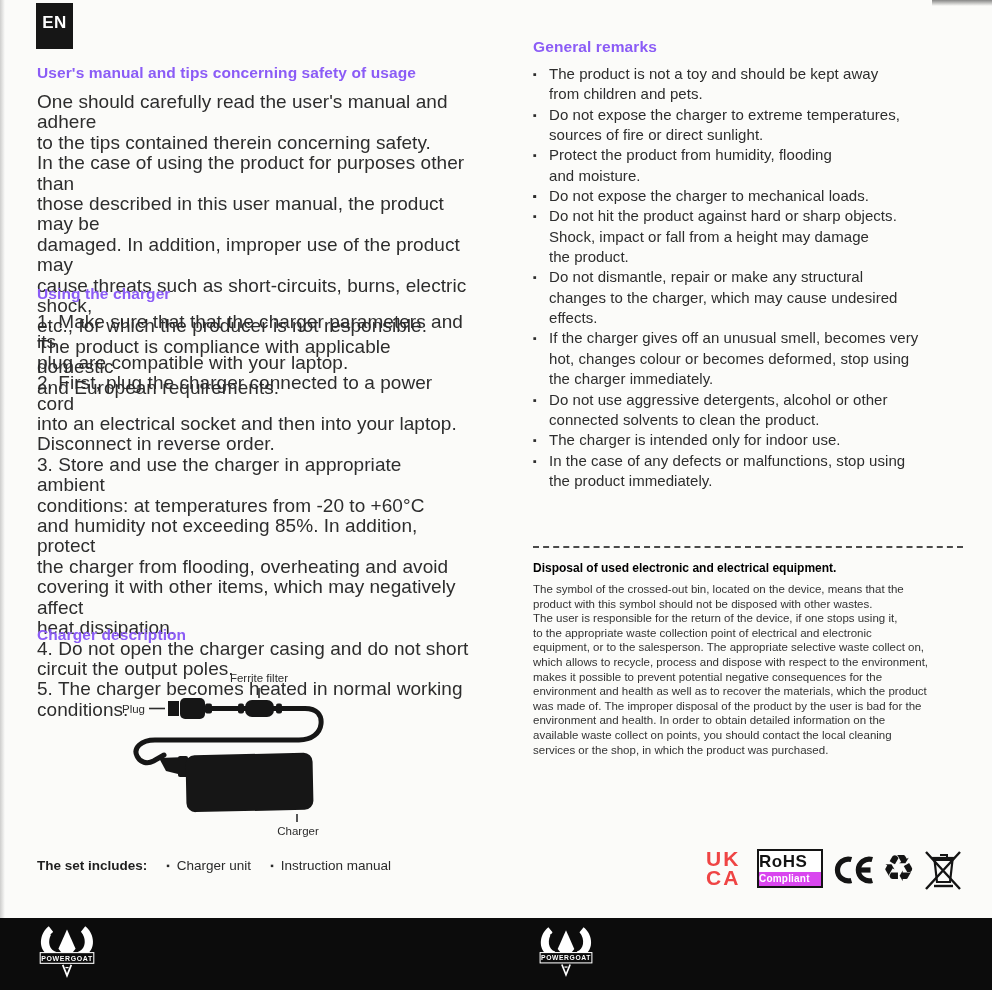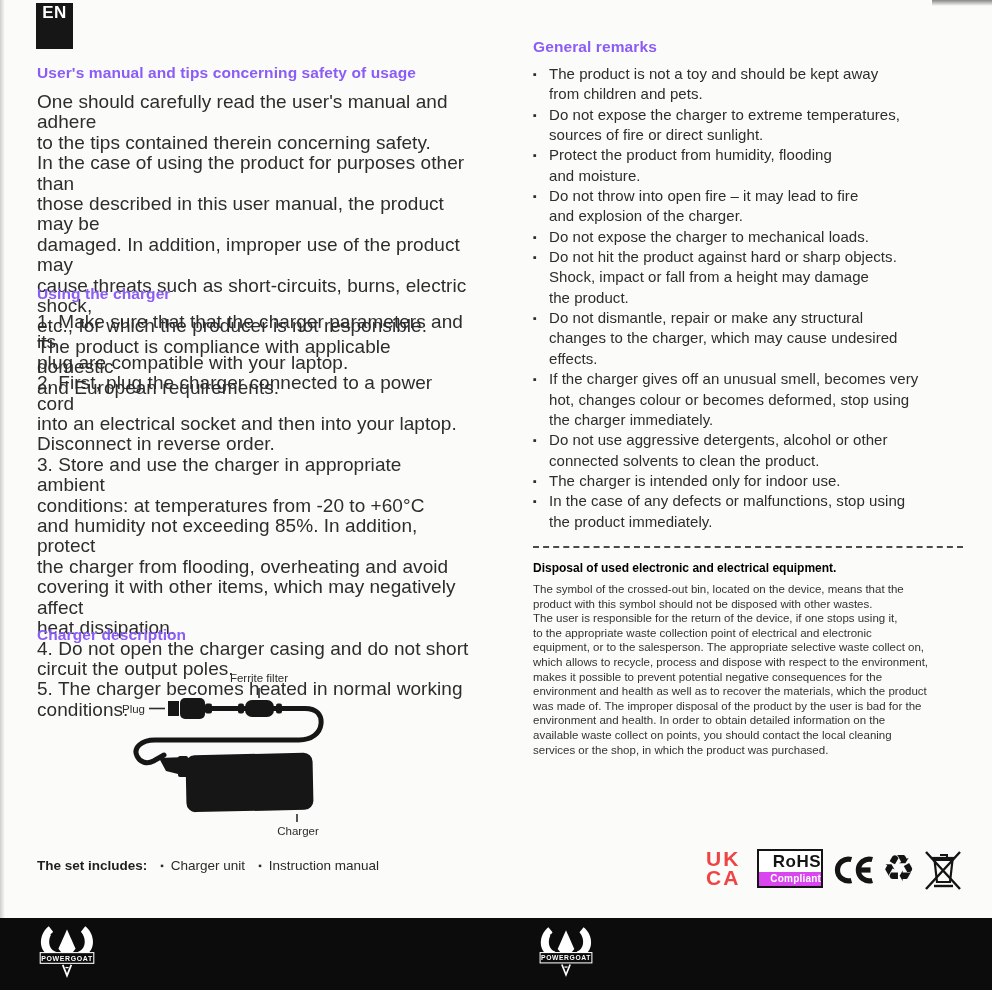--- a/index.html
+++ b/index.html
@@ -7,21 +7,21 @@
   .page{position:relative;width:992px;height:990px;background:#fbfbf9;
         font-family:"Liberation Sans","DejaVu Sans",sans-serif;color:#2d2d2d;}
   .page::before{content:"";position:absolute;left:0;top:0;width:5px;height:920px;
         background:linear-gradient(90deg,rgba(0,0,0,.18),rgba(0,0,0,0));z-index:5;}
   .corner-smudge{position:absolute;right:0;top:0;width:60px;height:6px;
         background:linear-gradient(180deg,rgba(40,40,40,.55),rgba(40,40,40,0));}
   .abs{position:absolute;}
 
   
   .en-badge{left:36px;top:3px;width:37px;height:46px;background:#161616;color:#fff;
-        display:flex;align-items:flex-start;justify-content:center;padding-bottom:7px;
+        display:flex;align-items:center;justify-content:center;padding-bottom:7px;
         box-sizing:border-box;font-weight:bold;font-size:17px;letter-spacing:.5px;}
 
   
   .h-main{font-size:15.5px;font-weight:bold;color:#8b5cf6;letter-spacing:.1px;}
   .body-text{font-size:19px;line-height:20.4px;white-space:pre-line;letter-spacing:.05px;}
   .left-col{left:37px;width:432px;}
   .right-col{left:533px;width:432px;}
 
   
   ul.bullets{margin:0;padding:0;list-style:none;}
@@ -39,29 +39,29 @@
 
   
   .diagram{left:37px;top:662px;width:430px;height:186px;text-align:right;}
   .diagram svg{display:block;}
   .dg-label{font-size:11.5px;fill:#2d2d2d;}
 
   
   .set-row{left:37px;top:858px;width:440px;font-size:13.5px;color:#2a2a2a;}
   .set-row .set-label{font-weight:bold;color:#1e1e1e;}
   .set-items{display:inline;}
-  .set-item{margin-left:13px;}
+  .set-item{margin-left:19px;}
   .set-item .sq{font-size:10px;margin-right:7px;vertical-align:1px;}
 
   
   .certs{left:700px;top:845px;width:266px;height:50px;}
   .ukca{position:absolute;left:6px;top:5px;font-weight:bold;font-size:21px;line-height:18.5px;
         letter-spacing:2px;color:#ef4444;font-family:"Liberation Sans",sans-serif;}
   .rohs{position:absolute;left:57px;top:4px;width:62px;border:2.5px solid #141414;
-        background:#fff;text-align:right;}
+        background:#fff;text-align:left;}
   .rohs-title{font-size:17px;font-weight:bold;color:#141414;line-height:21px;letter-spacing:.5px;}
   .rohs-sub{background:#d946ef;color:#fff;font-size:10px;font-weight:bold;line-height:14px;
         letter-spacing:.2px;}
   .ce{position:absolute;left:134px;top:11px;}
   .recycle{position:absolute;left:182px;top:0px;font-size:37px;line-height:48px;color:#141414;
         font-family:"DejaVu Sans",sans-serif;}
   .weee{position:absolute;left:224px;top:4px;}
 
   
   .footer-bar{left:0;top:918px;width:992px;height:72px;background:#0c0c0c;}
@@ -161,22 +161,20 @@
       <span class="btxt">Do not expose the charger to extreme temperatures,
 sources of fire or direct sunlight.</span>
     </li>
       <li>
       <span class="marker">▪</span>
       <span class="btxt">Protect the product from humidity, flooding
 and moisture.</span>
     </li>
       <li>
       <span class="marker">▪</span>
-      <span class="btxt">Do not throw into open fire – it may lead to fire
-and explosion of the charger.</span>
     </li>
       <li>
       <span class="marker">▪</span>
       <span class="btxt">Do not expose the charger to mechanical loads.</span>
     </li>
       <li>
       <span class="marker">▪</span>
       <span class="btxt">Do not hit the product against hard or sharp objects.
 Shock, impact or fall from a height may damage
 the product.</span>

